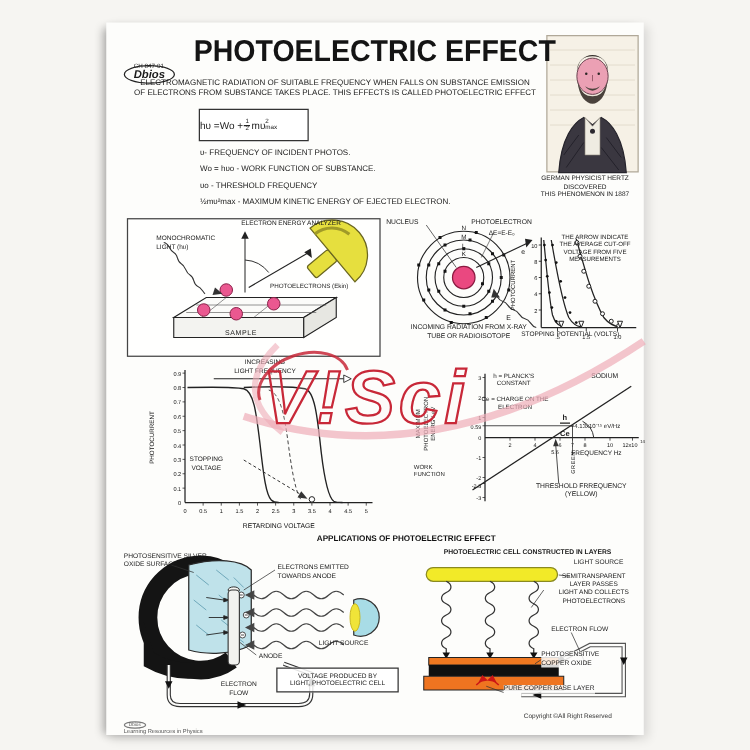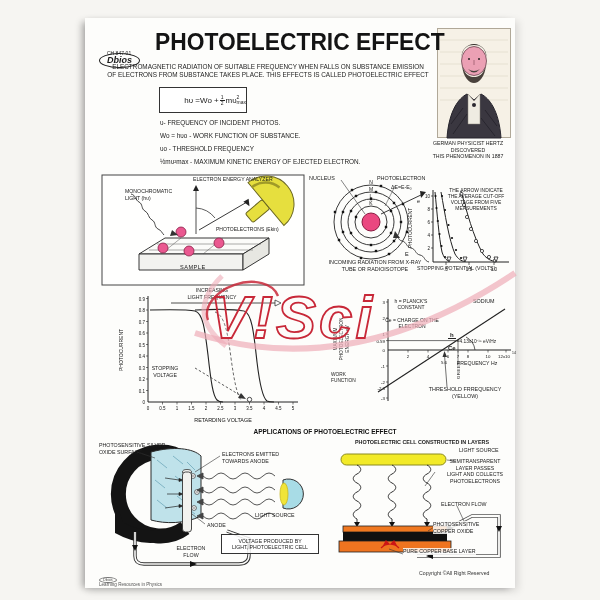--- a/index.html
+++ b/index.html
@@ -24,21 +24,21 @@
 <div class="page">
 
   <div class="lb" style="left:14px;top:10px">
     <span class="oval">Dbios</span>
   </div>
   <div class="lb" style="left:22px;top:32px;font-size:5px">CH 847-01</div>
   <div class="lb" style="left:70px;top:9px;font-size:24px;font-weight:700;white-space:nowrap;transform:scaleX(.95);transform-origin:0 50%;color:#141414">PHOTOELECTRIC EFFECT</div>
   <div class="lb c" style="left:4px;top:45px;width:358px;font-size:6.4px">ELECTROMAGNETIC RADIATION OF SUITABLE FREQUENCY WHEN FALLS ON SUBSTANCE EMISSION
 OF ELECTRONS FROM SUBSTANCE TAKES PLACE. THIS EFFECTS IS CALLED PHOTOELECTRIC EFFECT</div>
 
-  <div class="box" style="left:74px;top:69px;width:86px;height:24px;display:flex;align-items:center;justify-content:flex-end;font-size:8px">
+  <div class="box" style="left:74px;top:69px;width:86px;height:24px;display:flex;align-items:center;justify-content:flex-start;font-size:8px">
     <span>hυ =Wo +</span>
     <span class="fr">
       <span class="n">1</span>
       <span class="d">2</span>
     </span>
     <span>mυ</span>
     <span style="display:inline-flex;flex-direction:column;font-size:5px;line-height:1">
       <span>2</span>
       <span>max</span>
     </span>

